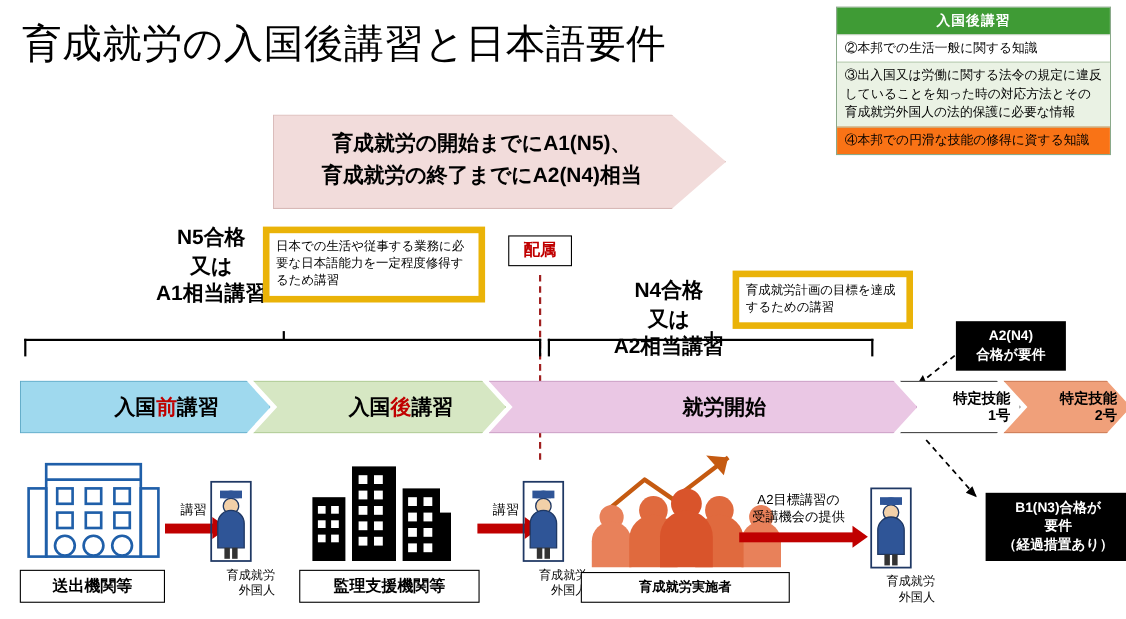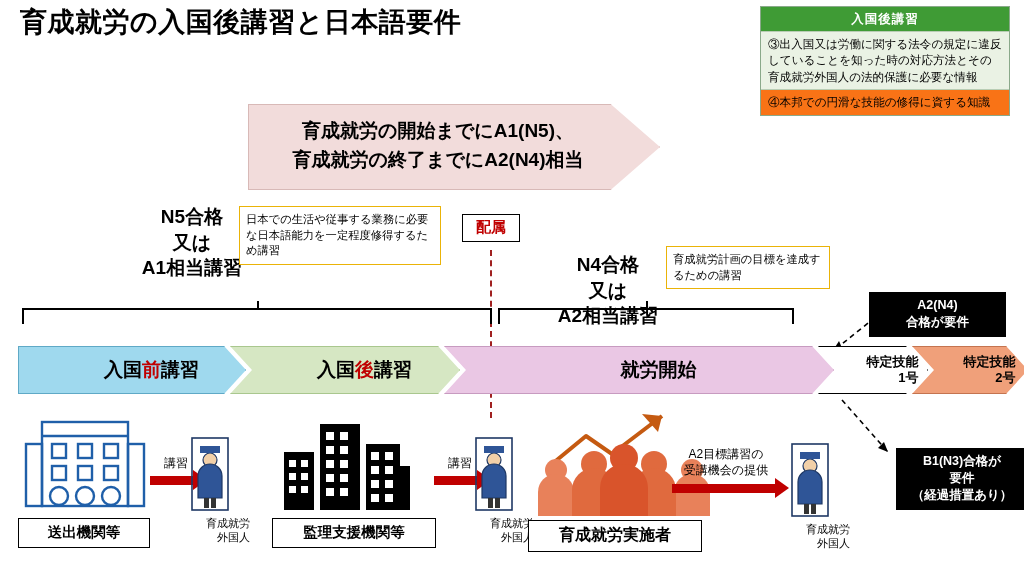--- a/index.html
+++ b/index.html
@@ -17,23 +17,23 @@
   }
   #root {
     position: relative;
     width: 1024px;
     height: 563px;
   }
   .abs { position: absolute; }
 
   
   #page-title {
-    left: 20px; top: 4px;
-    font-size: 27px;
-    font-weight: bold;
+    left: 20px; top: 16px;
+    font-size: 36px;
+    font-weight: normal;
     letter-spacing: 0.5px;
     white-space: nowrap;
   }
 
   
   #legend-box {
     left: 760px; top: 6px;
     width: 250px;
     border: 1px solid #8aa98a;
     box-sizing: border-box;
@@ -88,21 +88,21 @@
     font-size: 19px;
     font-weight: bold;
     line-height: 1.35;
     white-space: nowrap;
   }
   #n5-label { left: 112px; top: 204px; width: 160px; }
   #n4-label { left: 528px; top: 204px; width: 160px; margin-top: 48px; }
 
   
   .notebox {
-    border: 1px solid #eab308;
+    border: 6px solid #eab308;
     background: #ffffff;
     font-size: 11.3px;
     line-height: 1.38;
     padding: 5px 6px;
     box-sizing: border-box;
   }
   #note-pre { left: 239px; top: 206px; width: 202px; }
   #note-goal { left: 666px; top: 246px; width: 164px; }
 
   
@@ -129,21 +129,21 @@
   .blackbox {
     background: #000000;
     color: #ffffff;
     font-size: 12.5px;
     font-weight: bold;
     line-height: 1.35;
     text-align: center;
     padding: 5px 4px 6px 4px;
     box-sizing: border-box;
   }
-  #black-a2 { left: 869px; top: 292px; width: 137px; }
+  #black-a2 { left: 869px; top: 292px; width: 100px; }
   #black-b1 { left: 872px; top: 448px; width: 132px; margin-left: 24px; }
 
   
   .bracket {
     border-top: 2px solid #000000;
     border-left: 2px solid #000000;
     border-right: 2px solid #000000;
     height: 16px;
     box-sizing: border-box;
   }
@@ -235,20 +235,21 @@
 </style>
 </head>
 <body>
 
 <div id="root">
 
   <div class="abs" id="page-title">育成就労の入国後講習と日本語要件</div>
 
   <div class="abs" id="legend-box">
     <div id="legend-header">入国後講習</div>
+    <div class="legend-row r2">②本邦での生活一般に関する知識</div>
     <div class="legend-row r3">③出入国又は労働に関する法令の規定に違反していることを知った時の対応方法とその育成就労外国人の法的保護に必要な情報</div>
     <div class="legend-row r4">④本邦での円滑な技能の修得に資する知識</div>
   </div>
 
   <div class="abs" id="banner-arrow">
     <div class="shape"></div>
     <div class="txt">
       <div>育成就労の開始までにA1(N5)、</div>
       <div>育成就労の終了までにA2(N4)相当</div>
     </div>
@@ -428,21 +429,21 @@
       <circle cx="60" cy="56" r="13"></circle>
       <path d="M38 108 v-26 a22 22 0 0 1 44 0 v26 z"></path>
       <circle cx="120" cy="56" r="13"></circle>
       <path d="M98 108 v-26 a22 22 0 0 1 44 0 v26 z"></path>
     </g>
     <g fill="#d9542b">
       <circle cx="90" cy="50" r="14"></circle>
       <path d="M66 108 v-28 a24 24 0 0 1 48 0 v28 z"></path>
     </g>
   </svg>
-  <div class="abs capbox" style="left:528px; top:520px; width:174px; font-size:16px;">育成就労実施者</div>
+  <div class="abs capbox" style="left:528px; top:520px; width:190px; font-size:12px;">育成就労実施者</div>
 
   <div class="abs arrowlabel" style="left:660px; top:446px; width:132px; line-height:1.35;">
     <div>A2目標講習の</div>
     <div>受講機会の提供</div>
   </div>
   <div class="abs redarrow" style="left:672px; top:484px; width:104px;"></div>
 
   <svg class="abs worker" style="left:786px; top:442px; width:48px; height:76px;" viewBox="0 0 48 76">
     <rect x="6" y="2" width="36" height="72" fill="none" stroke="#1f3864" stroke-width="1.6"></rect>
     <rect x="14" y="10" width="20" height="7" fill="#2f5597"></rect>

